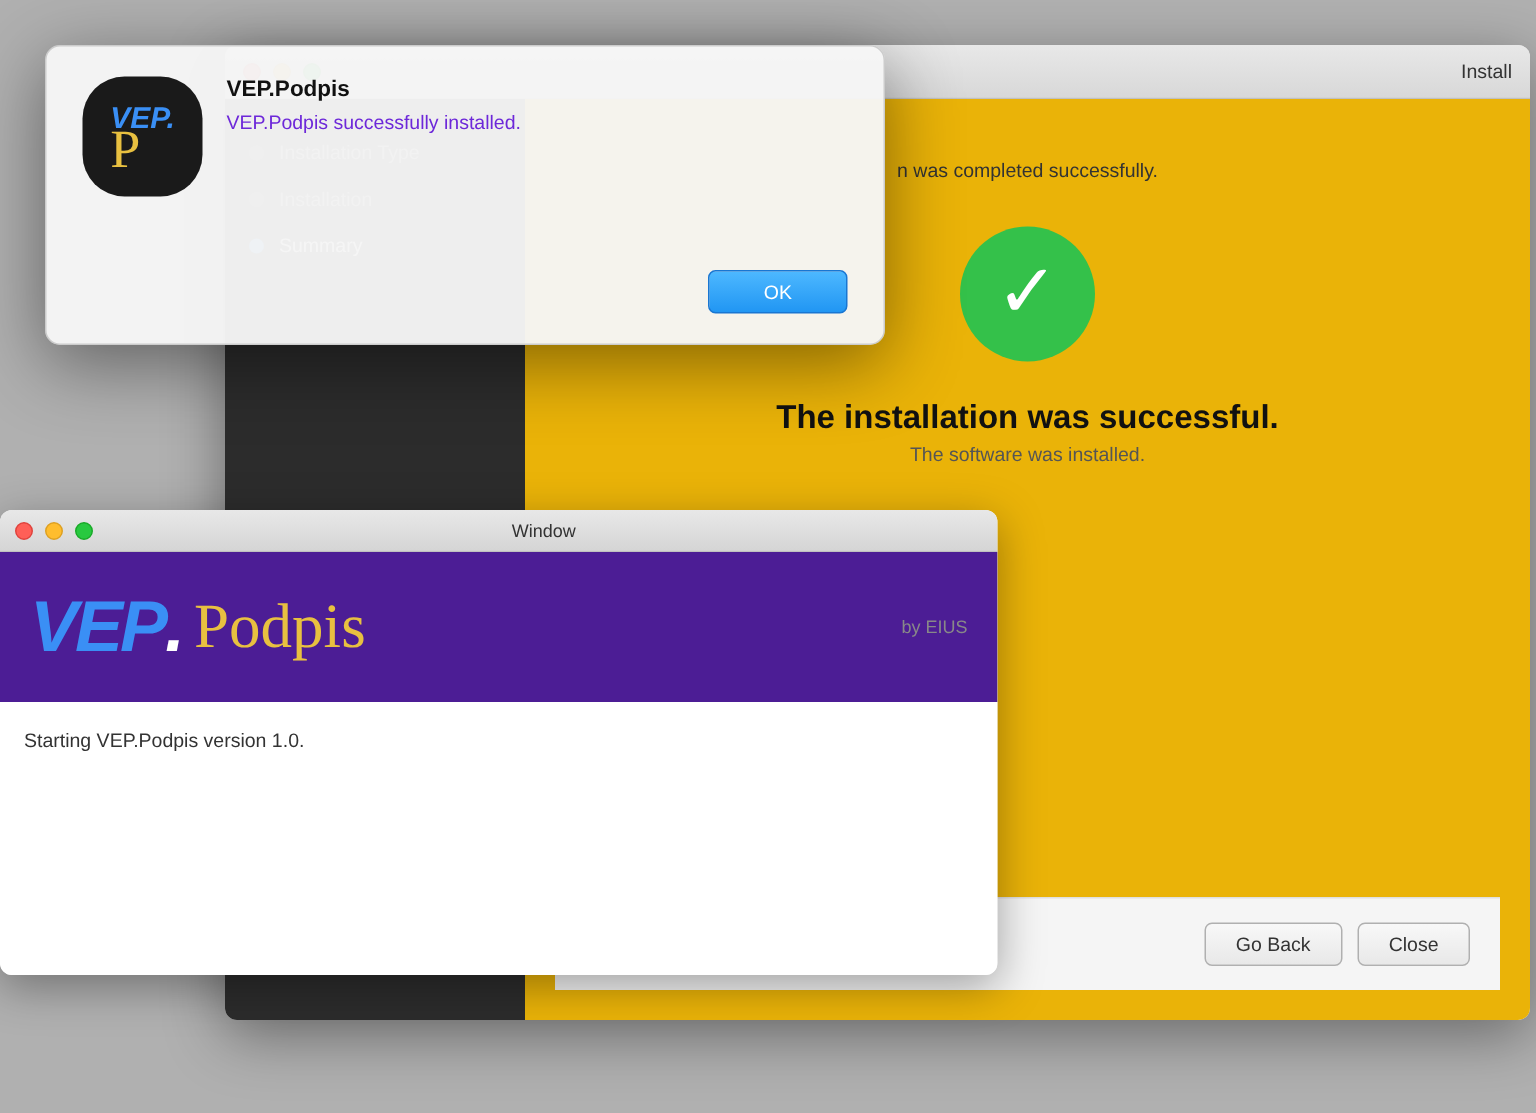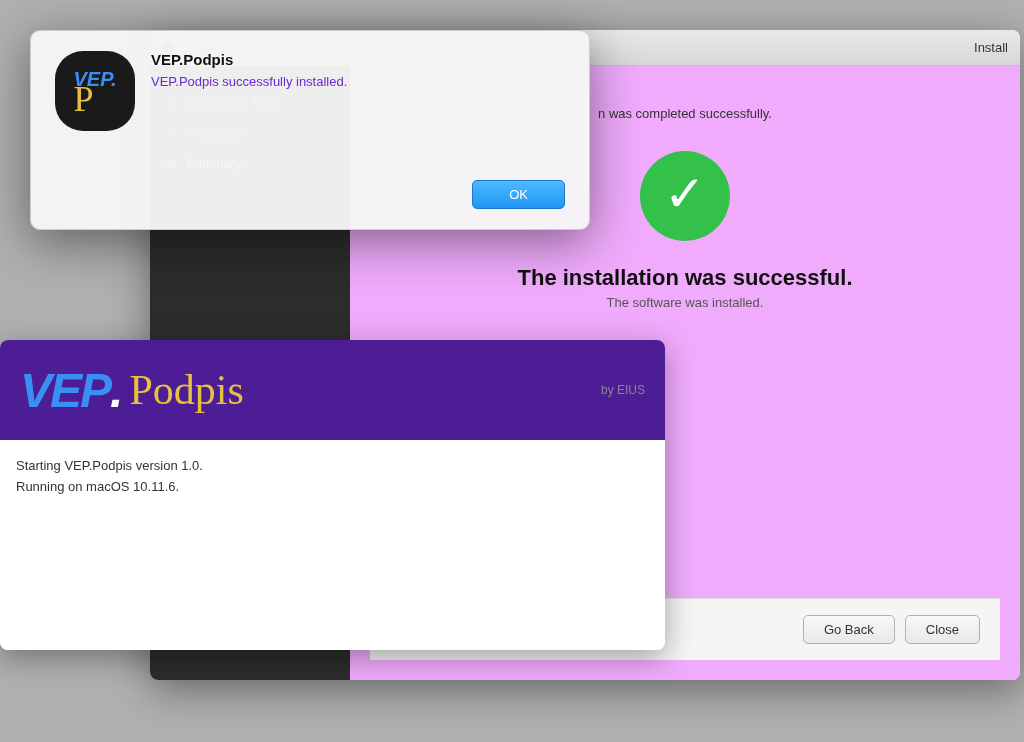--- a/index.html
+++ b/index.html
@@ -79,21 +79,21 @@
     .sidebar-step.active .step-dot {
       background: #3a8ff5;
     }
     
     .installer-main {
       flex: 1;
       display: flex;
       flex-direction: column;
       align-items: center;
       padding: 40px 20px 20px;
-      background: #f0abfc;
+      background: #eab308;
     }
     .success-circle {
       width: 90px;
       height: 90px;
       border-radius: 50%;
       background: #34c14a;
       display: flex;
       align-items: center;
       justify-content: center;
       margin-bottom: 24px;
@@ -338,29 +338,34 @@
       <div style="flex:1;"></div>
       <div class="installer-footer">
         <button class="btn-goback">Go Back</button>
         <button class="btn-close-installer">Close</button>
       </div>
     </div>
   </div>
 </div>
 
 <div class="vep-window">
+  <div class="vep-titlebar">
+    <div class="titlebar-btn btn-close"></div>
+    <div class="titlebar-btn btn-min"></div>
+    <div class="titlebar-btn btn-max"></div>
+    <span class="vep-titlebar-title">Window</span>
+  </div>
   <div class="vep-banner">
     <span class="vep-logo-text">VEP</span>
     <span class="vep-logo-dot">.</span>
     <span class="vep-script">Podpis</span>
     <span class="vep-byeius">by EIUS</span>
   </div>
   <div class="vep-content">
     <p>Starting VEP.Podpis version 1.0.</p>
-    <p>Running on macOS 10.11.6.</p>
   </div>
 </div>
 
 <div class="notification-dialog">
   <div class="notif-top">
     <div class="notif-icon">
       <div class="notif-icon-inner">
         <span class="notif-icon-vep">VEP.</span>
         <span class="notif-icon-p">P</span>
       </div>

